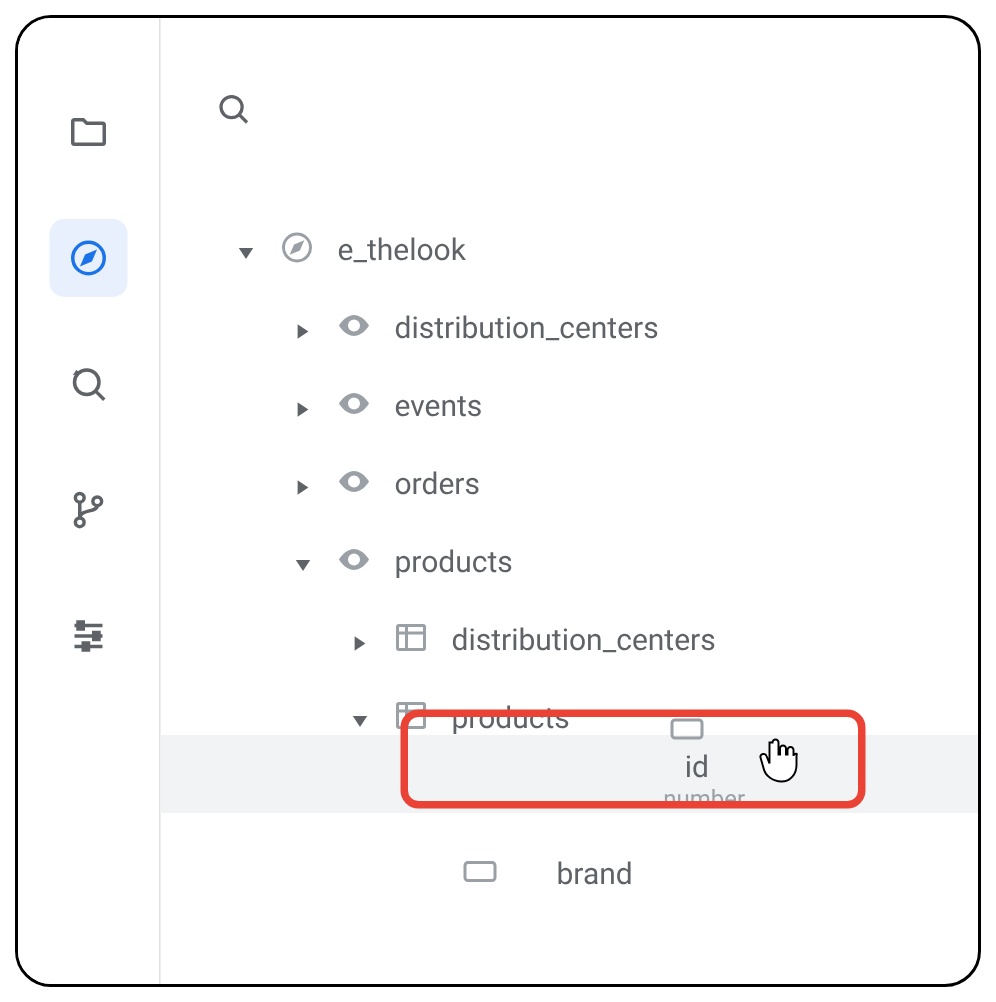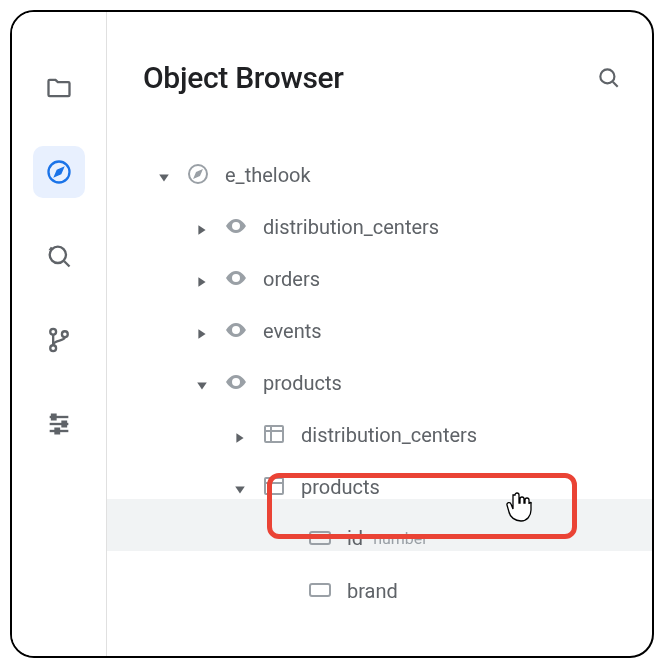--- a/index.html
+++ b/index.html
@@ -91,22 +91,22 @@
     .tree-row.highlighted {
       background: #f1f3f4;
       margin-left: -36px;
       margin-right: -30px;
       padding-left: 36px;
       padding-right: 30px;
     }
     .indent-0 { padding-left: 12px; }
     .indent-1 { padding-left: 50px; }
     .indent-2 { padding-left: 88px; }
-    .indent-3 { padding-left: 164px; }
-    .tree-row.highlighted .indent-wrap { padding-left: 164px; }
+    .indent-3 { padding-left: 164px; gap: 24px; }
+    .tree-row.highlighted .indent-wrap { padding-left: 164px; flex-direction: column; }
     .indent-wrap {
       display: flex;
       align-items: center;
       width: 100%;
     }
     .chevron {
       width: 18px;
       height: 18px;
       display: flex;
       align-items: center;
@@ -203,21 +203,20 @@
         <line x1="4" y1="18" x2="20" y2="18"></line>
         <rect x="6" y="4" width="3" height="4" fill="currentColor"></rect>
         <rect x="15" y="10" width="3" height="4" fill="currentColor"></rect>
         <rect x="9" y="16" width="3" height="4" fill="currentColor"></rect>
       </svg>
     </div>
   </div>
 
   <div class="main">
     <div class="header">
-      <div class="title">Object Browser</div>
       <svg class="search-btn" viewBox="0 0 24 24" fill="none" stroke="currentColor" stroke-width="2">
         <circle cx="10.5" cy="10.5" r="6.5"></circle>
         <line x1="20" y1="20" x2="15.5" y2="15.5"></line>
       </svg>
     </div>
 
     <div class="tree">
       <div class="tree-row indent-0">
         <span class="chevron">
             <svg viewBox="0 0 10 10">
@@ -253,36 +252,36 @@
             <svg viewBox="0 0 10 10">
               <polygon points="2,1 8,5 2,9"></polygon>
             </svg>
           </span>
         <span class="node-icon">
           <svg viewBox="0 0 24 24" fill="#9aa0a6">
               <path d="M12 5C6 5 2 12 2 12s4 7 10 7 10-7 10-7-4-7-10-7zm0 11a4 4 0 110-8 4 4 0 010 8z"></path>
               <circle cx="12" cy="12" r="2" fill="#fff"></circle>
             </svg>
         </span>
-        <span class="node-label">orders</span>
+        <span class="node-label">events</span>
       </div>
 
       <div class="tree-row indent-1">
         <span class="chevron">
             <svg viewBox="0 0 10 10">
               <polygon points="2,1 8,5 2,9"></polygon>
             </svg>
           </span>
         <span class="node-icon">
           <svg viewBox="0 0 24 24" fill="#9aa0a6">
               <path d="M12 5C6 5 2 12 2 12s4 7 10 7 10-7 10-7-4-7-10-7zm0 11a4 4 0 110-8 4 4 0 010 8z"></path>
               <circle cx="12" cy="12" r="2" fill="#fff"></circle>
             </svg>
         </span>
-        <span class="node-label">events</span>
+        <span class="node-label">orders</span>
       </div>
 
       <div class="tree-row indent-1">
         <span class="chevron">
             <svg viewBox="0 0 10 10">
               <polygon points="1,2 9,2 5,8"></polygon>
             </svg>
           </span>
         <span class="node-icon">
           <svg viewBox="0 0 24 24" fill="#9aa0a6">

